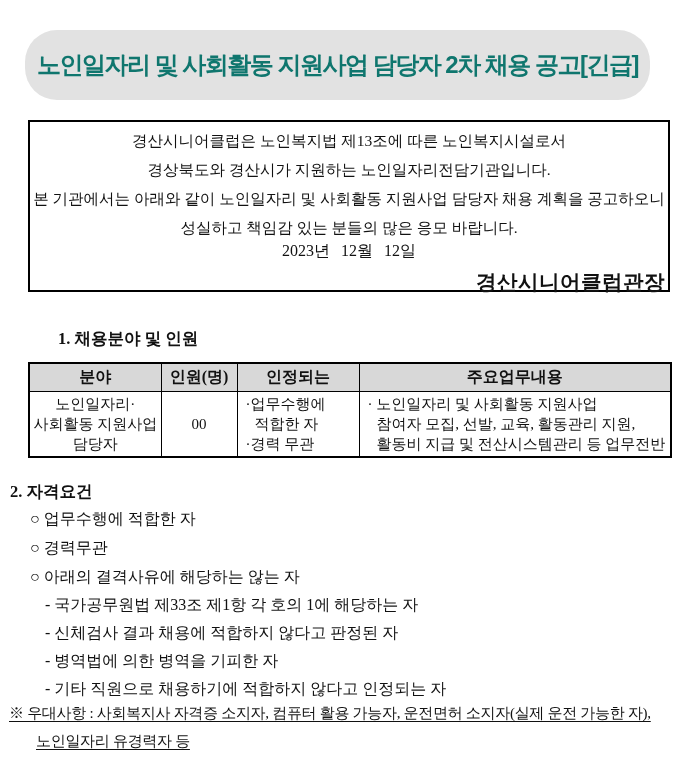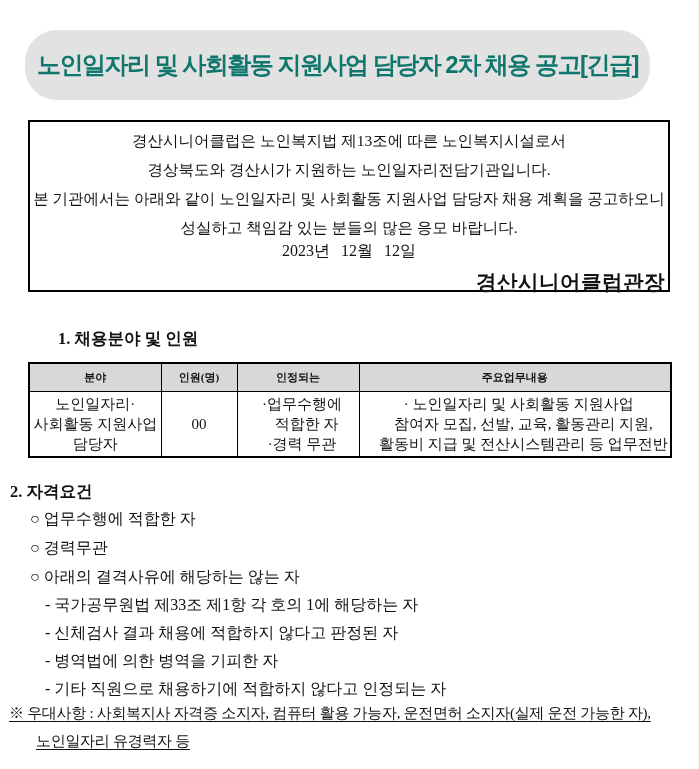--- a/index.html
+++ b/index.html
@@ -76,29 +76,29 @@
   .recruit-table th, .recruit-table td {
     border: 1px solid #000;
     vertical-align: middle;
   }
   .recruit-table { border: 2px solid #000; }
   .recruit-table thead th {
     background: #d8d8d8;
     font-weight: bold;
     height: 28px;
     text-align: center;
-    font-size: 11px;
+    font-size: 16px;
   }
   .recruit-table tbody td {
     height: 62px;
     line-height: 20px;
     padding: 2px 0;
   }
   .cell-center { text-align: center; }
-  .cell-left { text-align: center; padding-left: 8px !important; }
+  .cell-left { text-align: left; padding-left: 8px !important; }
   .cell-line { display: block; white-space: nowrap; }
   .cell-line.indent { padding-left: 9px; }
 
   
   .list-item {
     font-size: 16px;
     line-height: 19px;
     white-space: nowrap;
   }
   .circle-item { left: 30px; }

